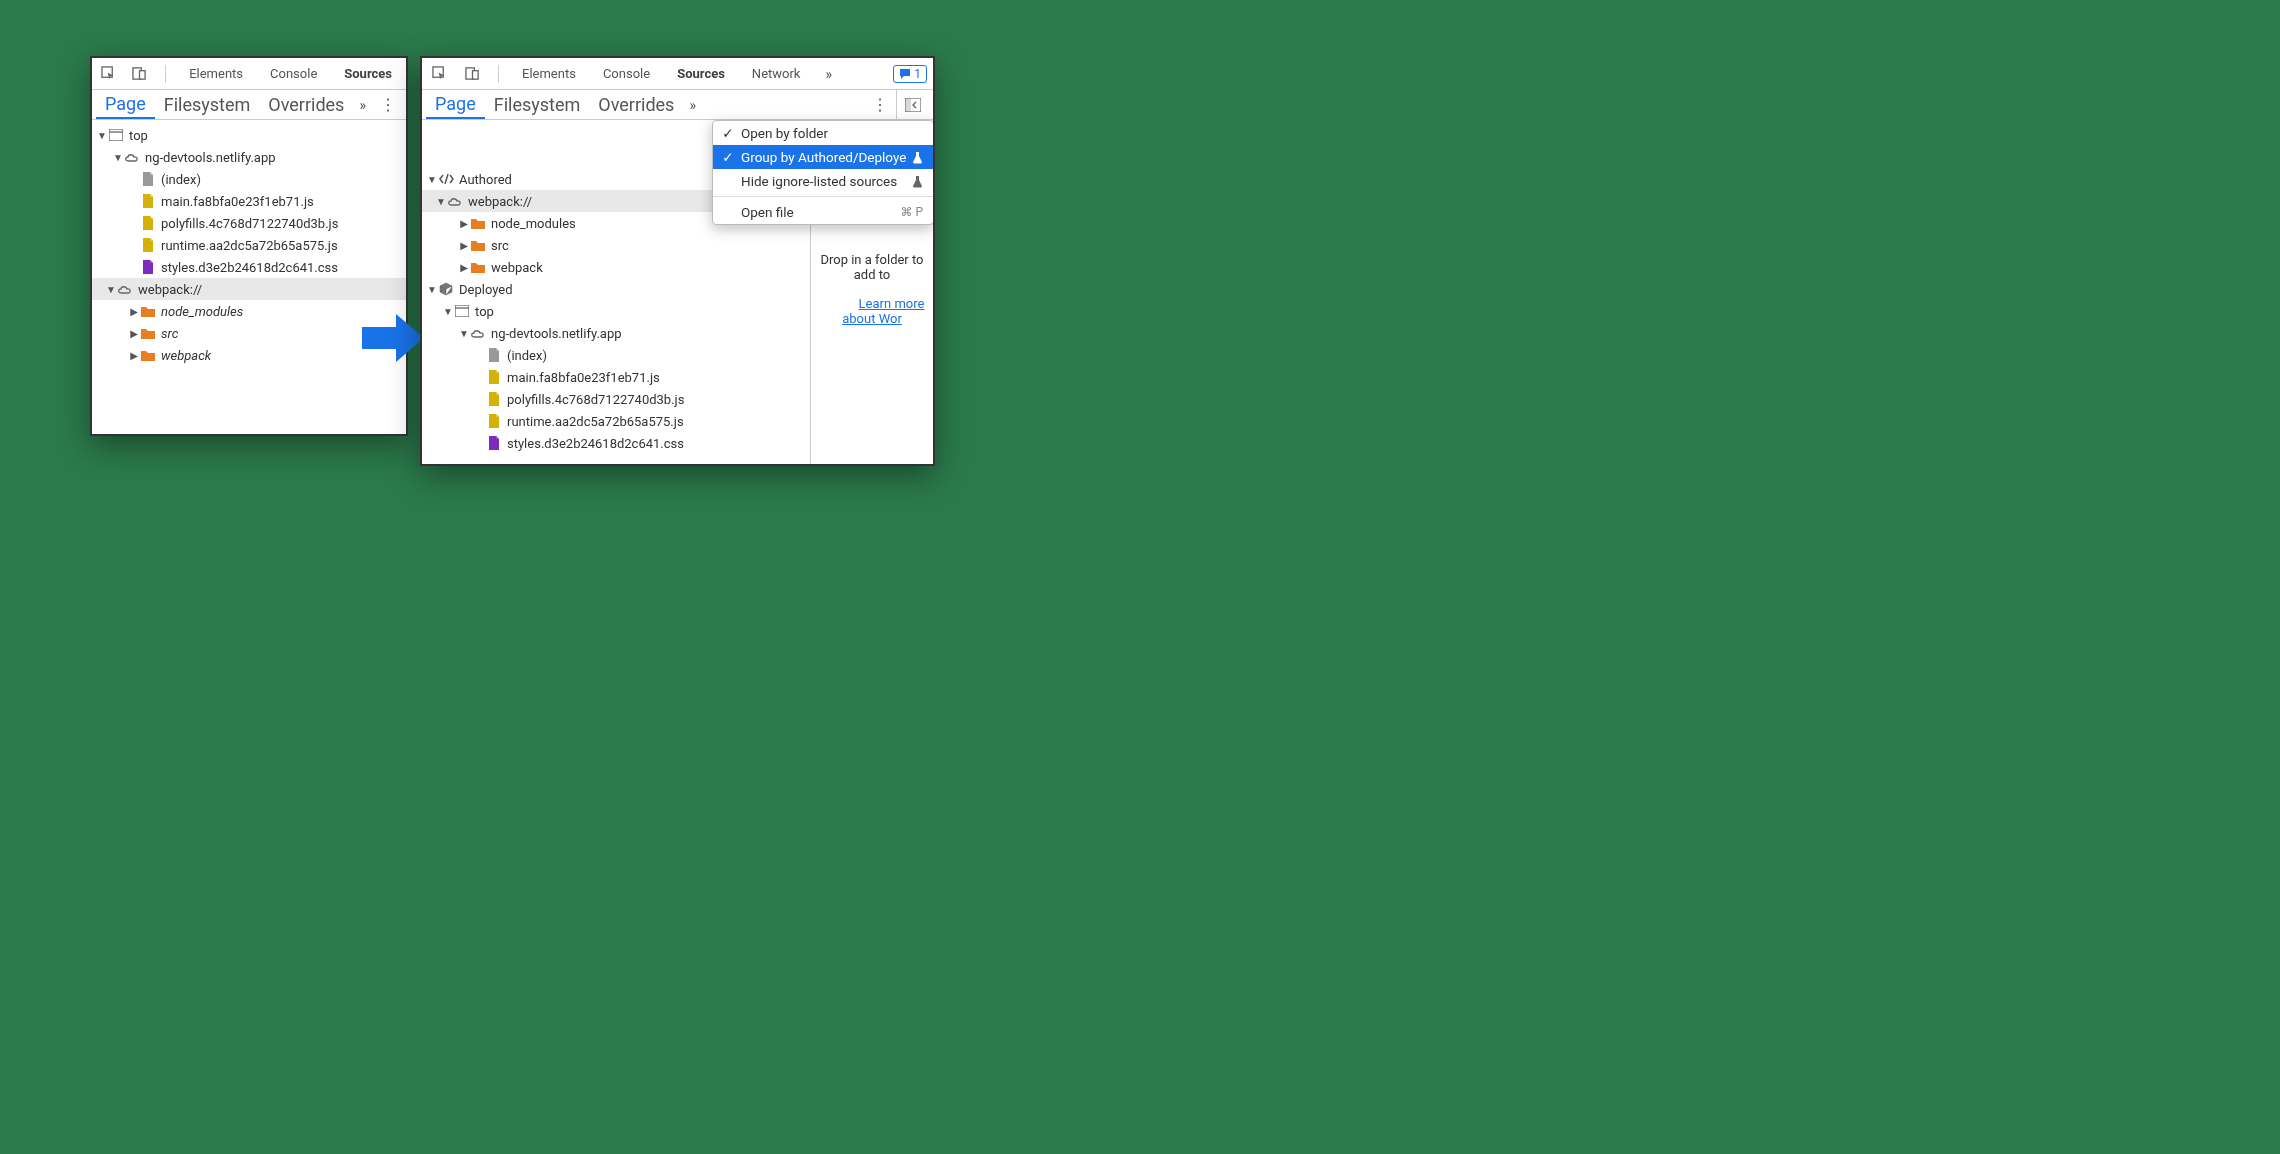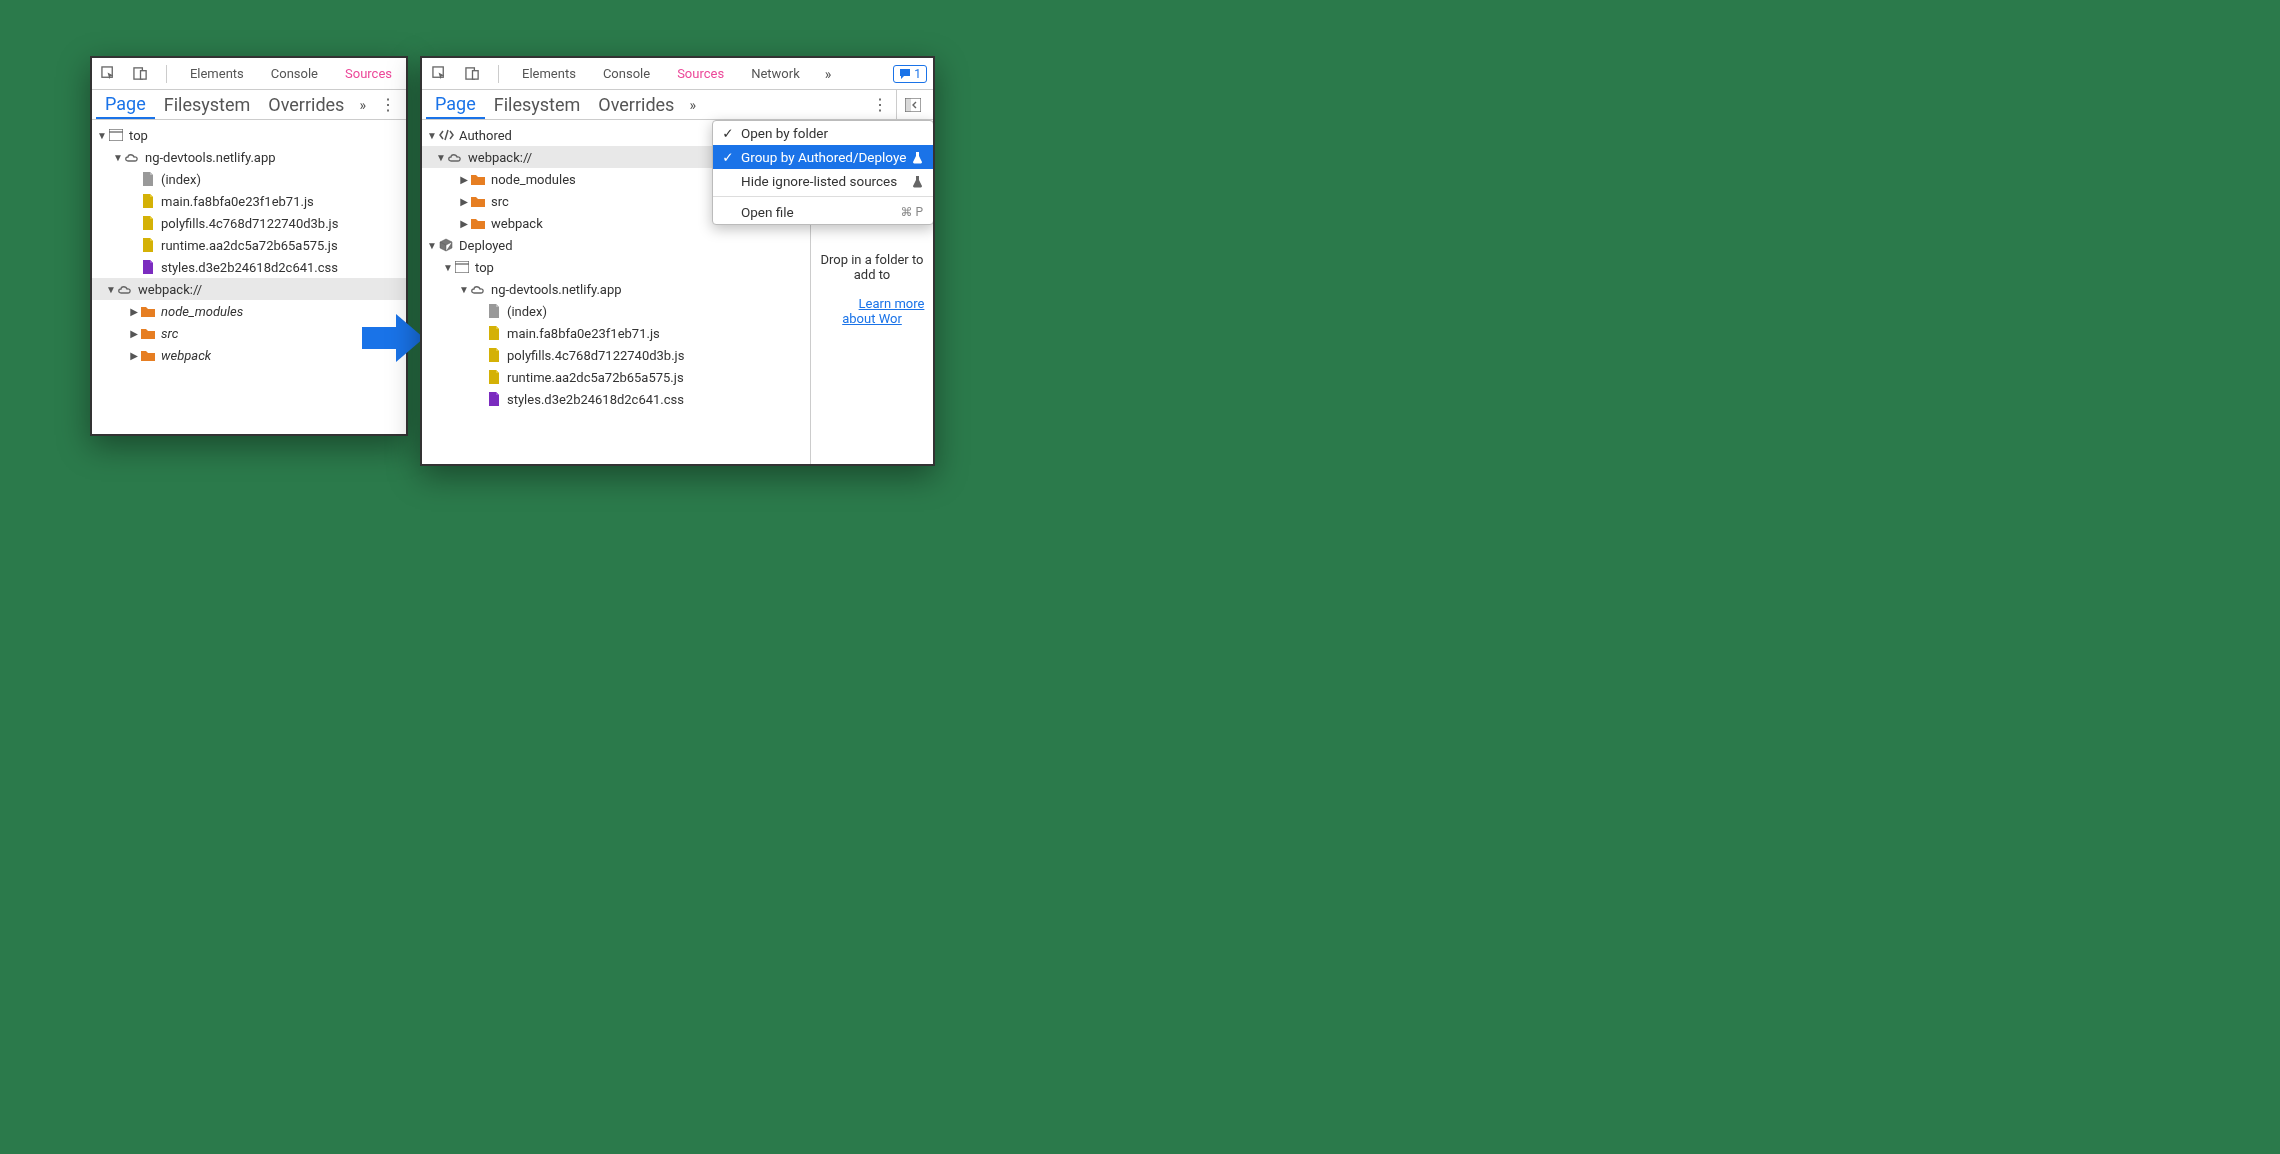--- a/index.html
+++ b/index.html
@@ -36,21 +36,21 @@
   }
   .toolbar .divider { width:1px; height:18px; background:#ccc; margin:0 4px; }
   .toolbar .tab {
     padding: 0 8px;
     height: 100%;
     display:flex; align-items:center;
     color:#555;
     font-size: 13px;
     cursor:pointer;
   }
-  .toolbar .tab.active { color:#ec4899; font-weight:400; }
+  .toolbar .tab.active { color:#404040; font-weight:700; }
   .toolbar .spacer { flex:1; }
   .toolbar .more { font-size:14px; color:#555; padding:0 6px; cursor:pointer; }
   .issues-badge {
     display:flex; align-items:center; gap:3px;
     border:1px solid #1a73e8; border-radius:3px; padding:1px 5px;
     color:#1a73e8; font-size:12px;
   }
 
   .subbar {
     display:flex; align-items:center;
@@ -359,21 +359,21 @@
     <div class="kebab">⋮</div>
     <div class="editor-toggle">
       <svg width="16" height="14">
           <rect x="0" y="0" width="16" height="14" fill="none" stroke="#666" stroke-width="1.2"></rect>
           <rect x="0" y="0" width="6" height="14" fill="#666" opacity="0.25"></rect>
           <path d="M11 4 L8 7 L11 10" fill="none" stroke="#666" stroke-width="1.4"></path>
         </svg>
     </div>
   </div>
 
-  <div class="tree" style="width:358px;">
+  <div class="tree" style="width:358px;margin-top:44px;">
     <div class="tree-row ind-0">
       <span class="caret open"></span>
       <span class="ticon">
           <svg width="15" height="12" viewBox="0 0 15 12">
             <path d="M4 2 L1 6 L4 10 M11 2 L14 6 L11 10 M9 1 L6 11" fill="none" stroke="#555" stroke-width="1.5"></path>
           </svg>
         </span>
       <span class="tlabel">Authored</span>
     </div>
     <div class="tree-row ind-1 sel">

